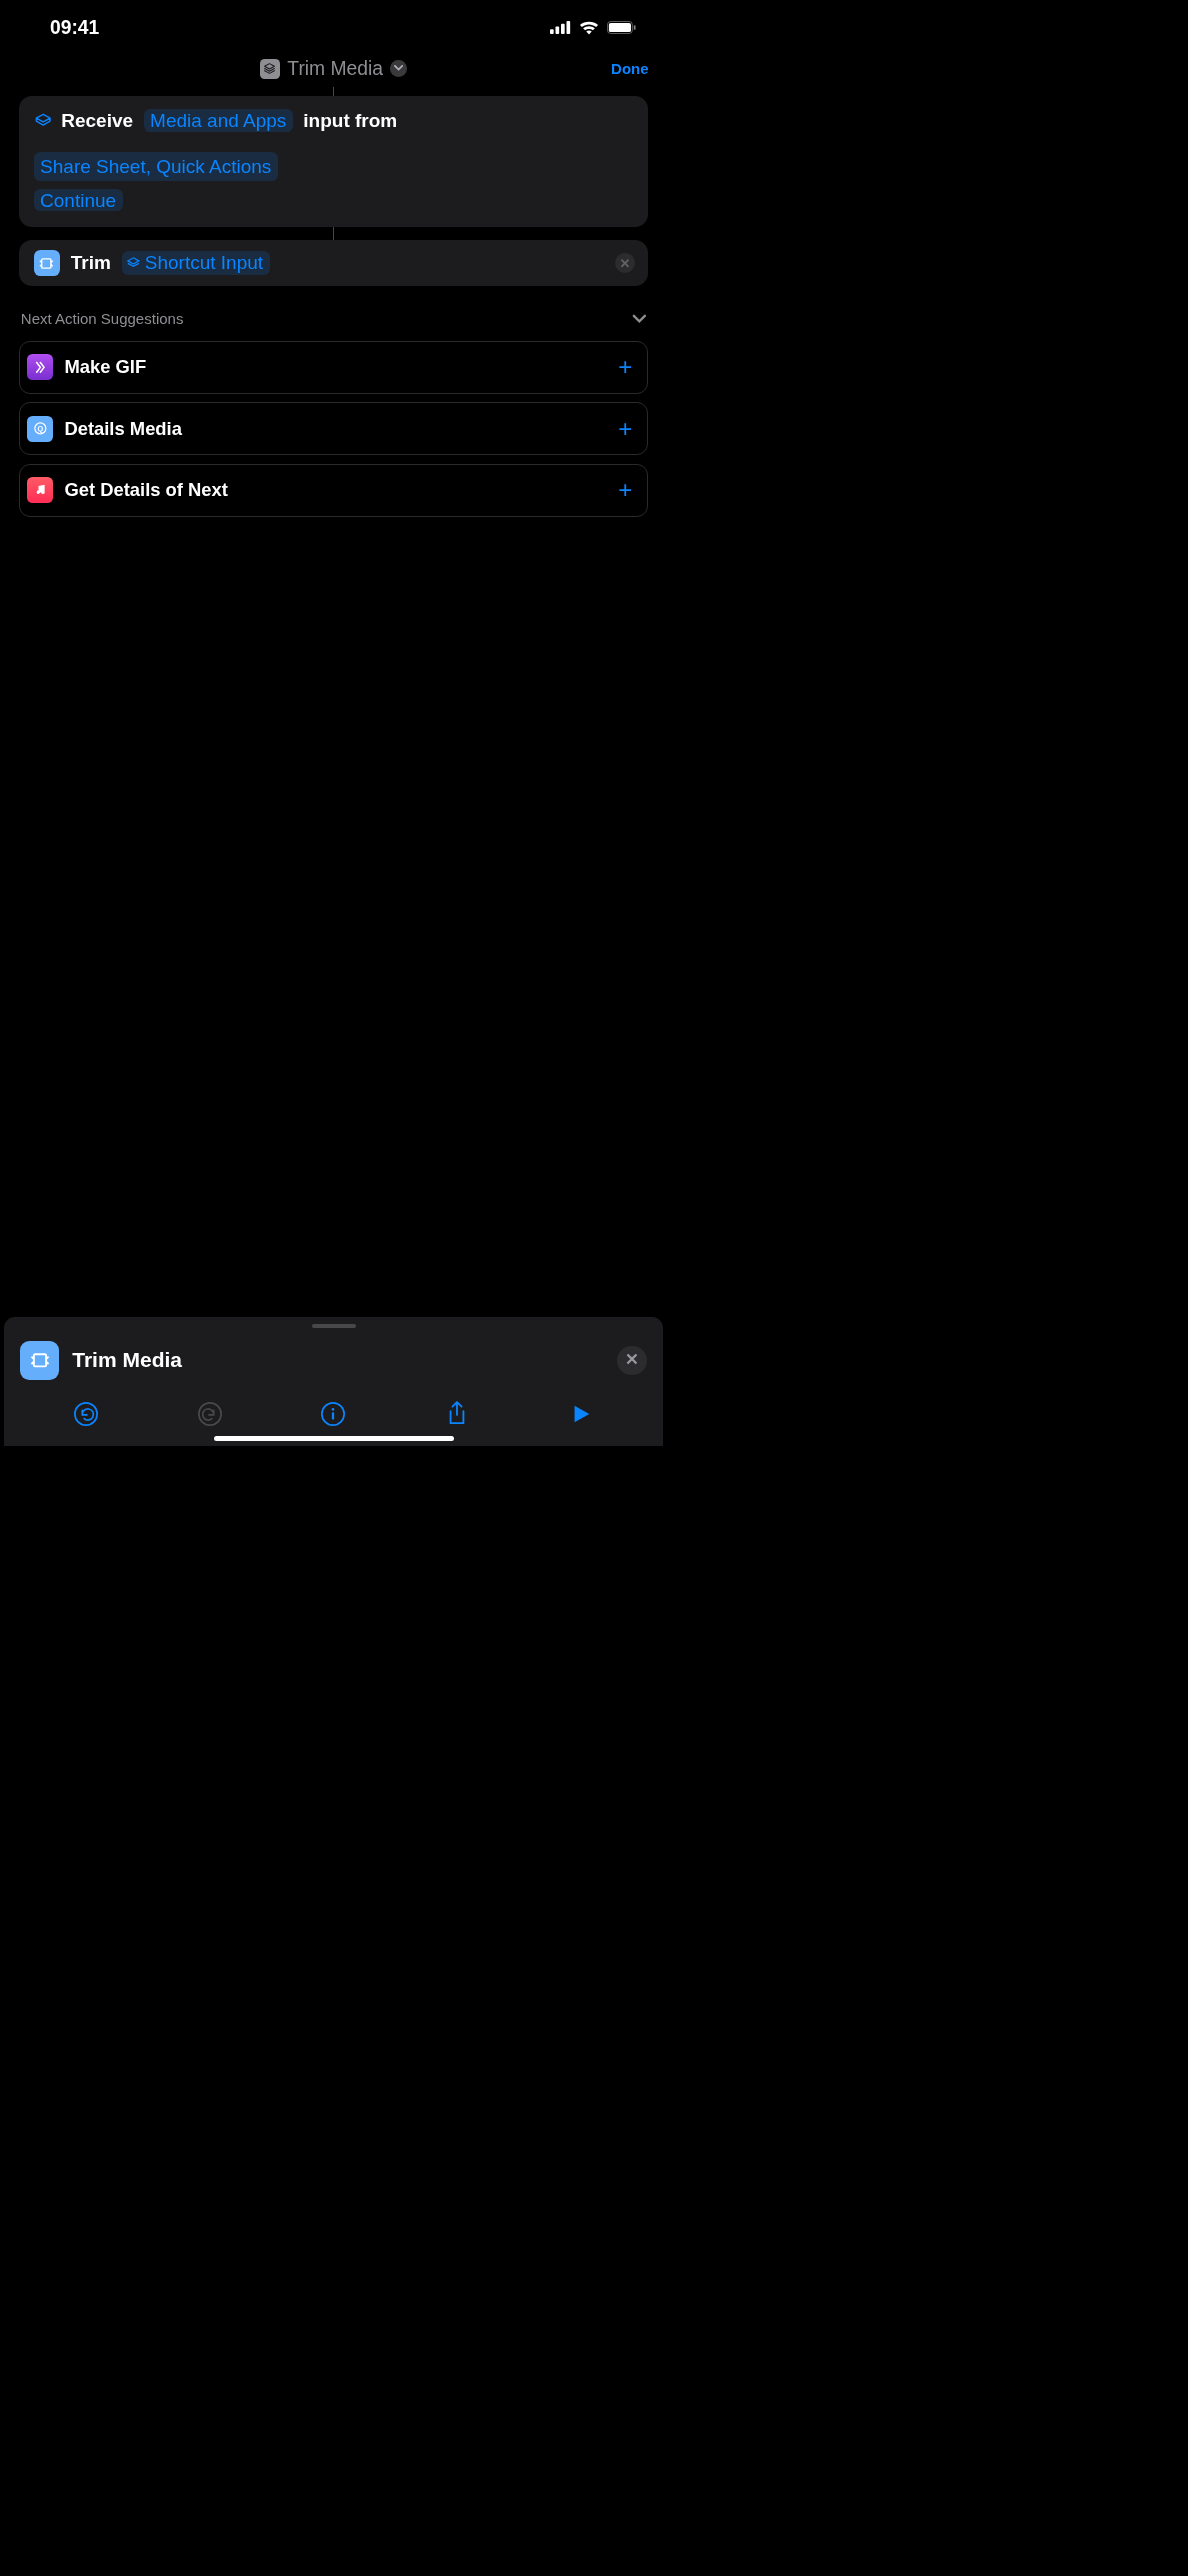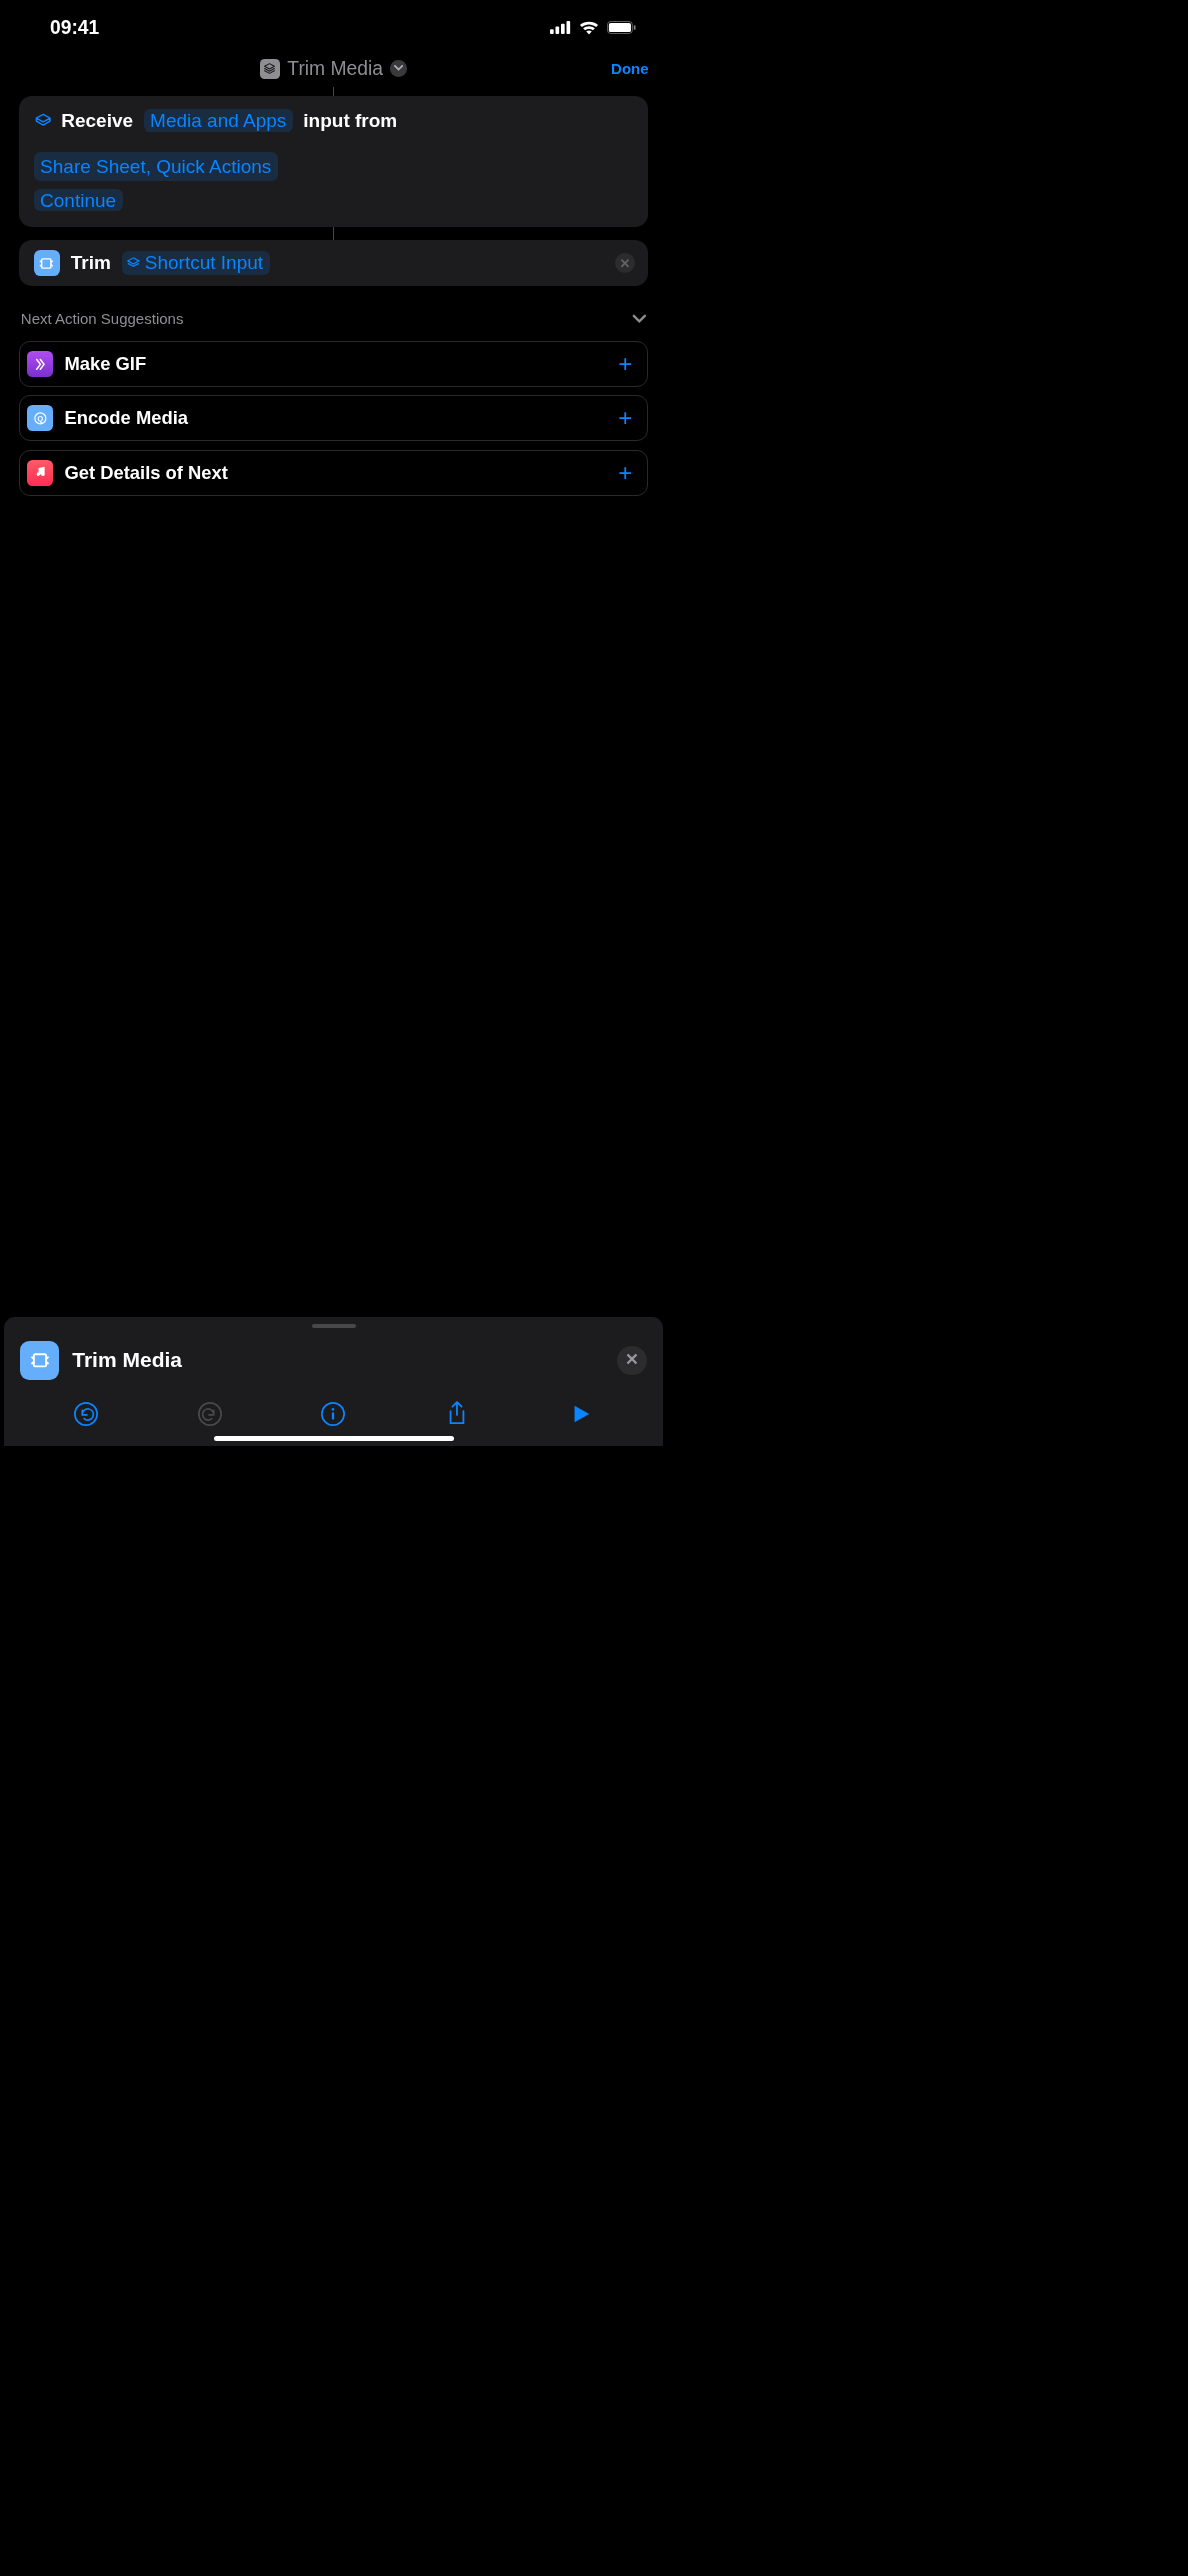--- a/index.html
+++ b/index.html
@@ -110,21 +110,21 @@
     color:#636366;font-size:13px;font-weight:700;
   }
   .section-header {
     display:flex; justify-content:space-between; align-items:center;
     padding: 24px 1.8px 5.5px 1.8px;
     color:#8e8e93; font-size:15px;
   }
   .suggestion {
     border:0.9px solid #2a2a2c;
     border-radius: 11px;
-    height: 46px;
+    height: 53px;
     display:flex; align-items:center;
     padding: 0 13px 0 7.4px;
     margin-top: 8.3px;
     position: relative;
   }
   .suggestion:first-of-type { margin-top: 5.5px; }
   .sugg-icon {
     width: 26px; height: 26px; border-radius: 5.5px;
     display:flex;align-items:center;justify-content:center;
     margin-right: 11px;
@@ -271,21 +271,21 @@
     <span class="sugg-plus">+</span>
   </div>
 
   <div class="suggestion">
     <span class="sugg-icon blue">
       <svg width="14.7" height="14.7" viewBox="0 0 24 24">
           <circle cx="12" cy="12" r="9" fill="none" stroke="#fff" stroke-width="2"></circle>
           <text x="12" y="16" text-anchor="middle" font-size="12" fill="#fff" font-weight="700">Q</text>
         </svg>
     </span>
-    <span class="sugg-label">Encode Media</span>
+    <span class="sugg-label">Details Media</span>
     <span class="sugg-plus">+</span>
   </div>
 
   <div class="suggestion">
     <span class="sugg-icon red">
       <svg width="14.7" height="14.7" viewBox="0 0 24 24">
           <path d="M9 18 A3 3 0 1 1 9 12 V5 L19 3 V14 A3 3 0 1 1 17 12" fill="#fff"></path>
         </svg>
     </span>
     <span class="sugg-label">Get Details of Next</span>

